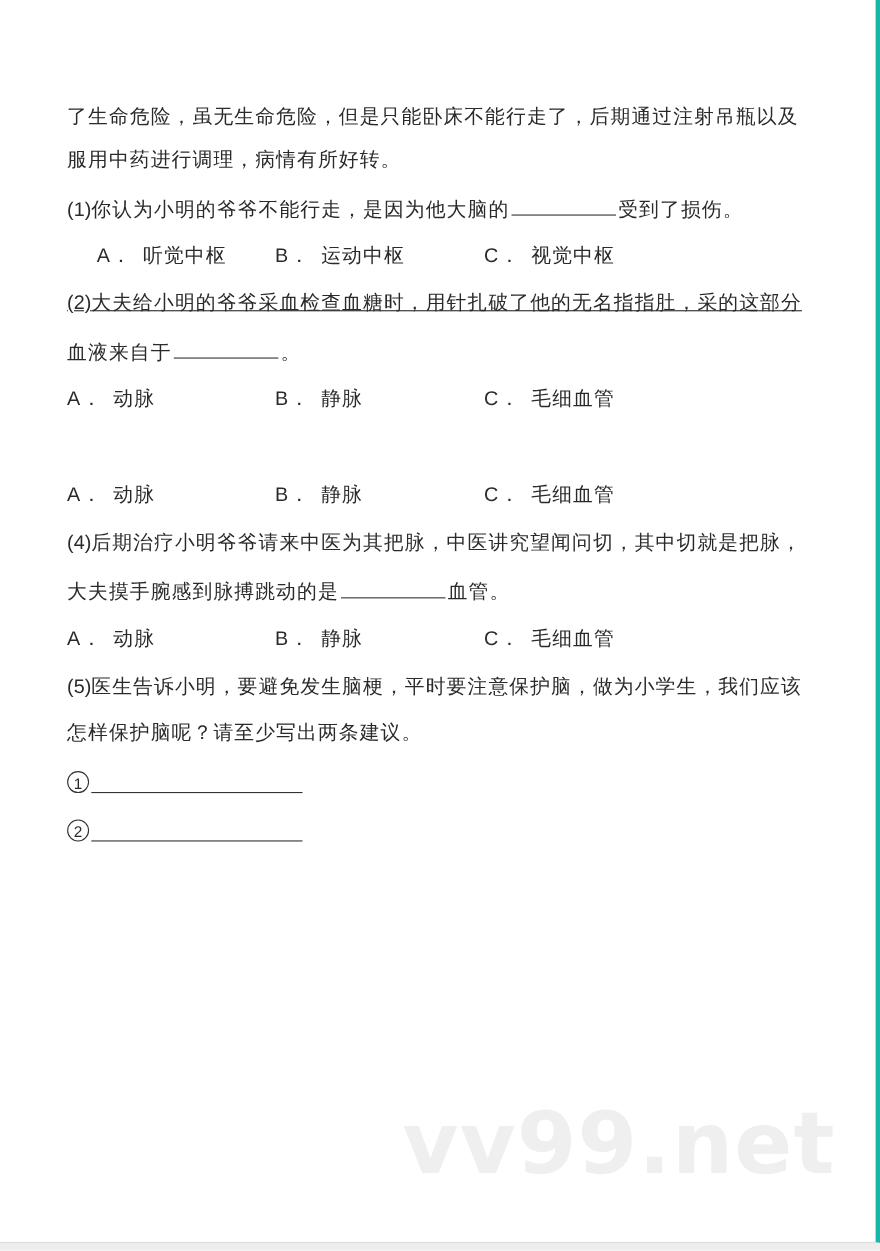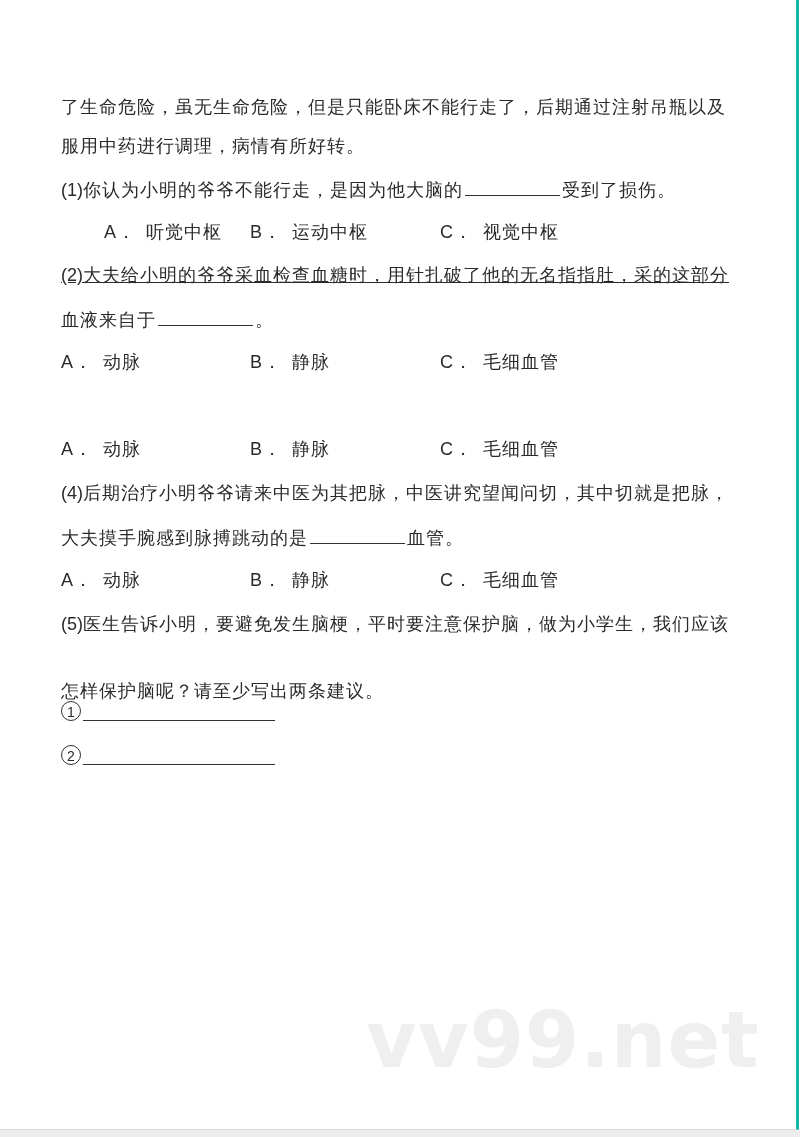--- a/index.html
+++ b/index.html
@@ -15,21 +15,21 @@
     font-family: "DejaVu Sans", "Liberation Sans", sans-serif;
     color: #2a2a2a;
   }
   .page {
     position: absolute;
     left: 0;
     top: 0;
     width: 796px;
     height: 1129px;
     background: #ffffff;
-    border-right: 3px solid #14b8a6;
+    border-right: 5px solid #14b8a6;
     border-bottom: 1px solid #dcdcdc;
   }
   .bottom-strip {
     position: absolute;
     left: 0;
     top: 1130px;
     width: 800px;
     height: 7px;
     background: #ededed;
   }
@@ -105,21 +105,21 @@
 <body>
 
 <div class="page">
 
   <div class="line" style="top:95px;">了生命危险，虽无生命危险，但是只能卧床不能行走了，后期通过注射吊瓶以及</div>
   <div class="line" style="top:134px;">服用中药进行调理，病情有所好转。</div>
 
   <div class="line" style="top:177px;">
     <span class="num">(1)</span><span>你认为小明的爷爷不能行走，是因为他大脑的</span><span class="blank" style="width:95px;"></span><span>受到了损伤。</span>
   </div>
-  <div class="opt" style="top:220px; left:88px;margin-left:16px;">
+  <div class="opt" style="top:220px; left:88px;">
     <span class="key">A．</span><span>听觉中枢</span>
   </div>
   <div class="opt" style="top:220px; left:250px;">
     <span class="key">B．</span><span>运动中枢</span>
   </div>
   <div class="opt" style="top:220px; left:440px;text-align:center;">
     <span class="key">C．</span><span>视觉中枢</span>
   </div>
 
   <div class="line" style="top:263px;text-decoration:underline;">
@@ -160,21 +160,21 @@
   <div class="opt" style="top:568px; left:250px;">
     <span class="key">B．</span><span>静脉</span>
   </div>
   <div class="opt" style="top:568px; left:440px;">
     <span class="key">C．</span><span>毛细血管</span>
   </div>
 
   <div class="line" style="top:612px;">
     <span class="num">(5)</span><span>医生告诉小明，要避免发生脑梗，平时要注意保护脑，做为小学生，我们应该</span>
   </div>
-  <div class="line" style="top:655px;margin-top:24px;">怎样保护脑呢？请至少写出两条建议。</div>
+  <div class="line" style="top:655px;">怎样保护脑呢？请至少写出两条建议。</div>
 
   <div class="answer-line" style="top:698px;">
     <span class="circled">1</span>
     <span class="rule"></span>
   </div>
   <div class="answer-line" style="top:742px;">
     <span class="circled">2</span>
     <span class="rule"></span>
   </div>
 

